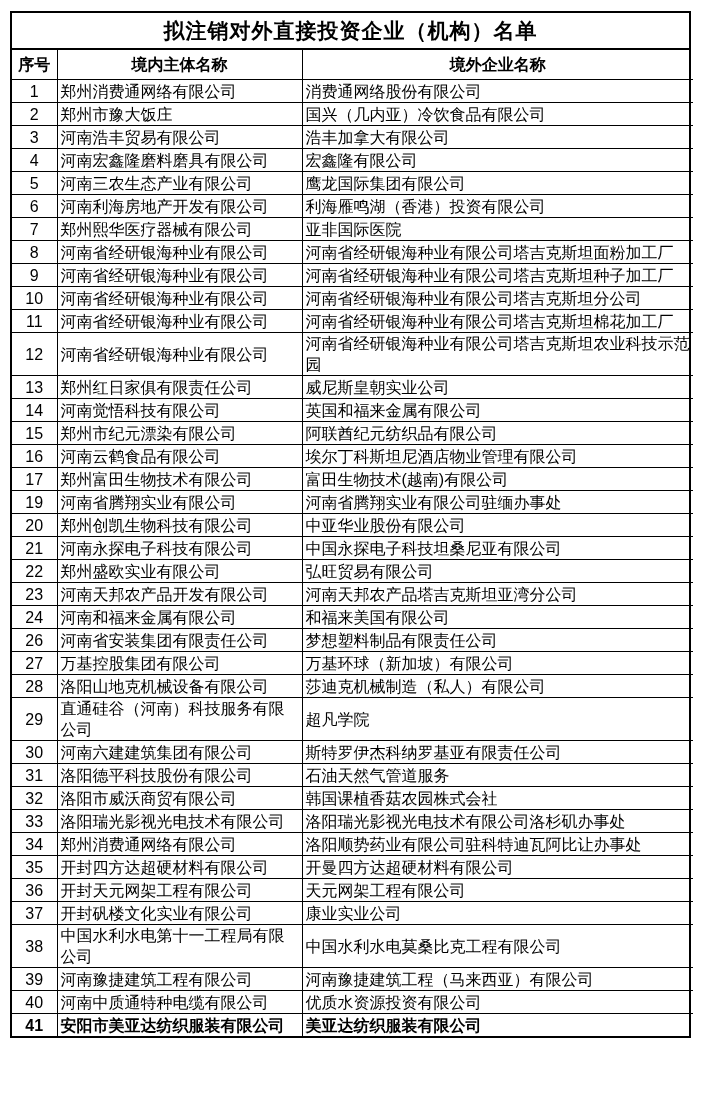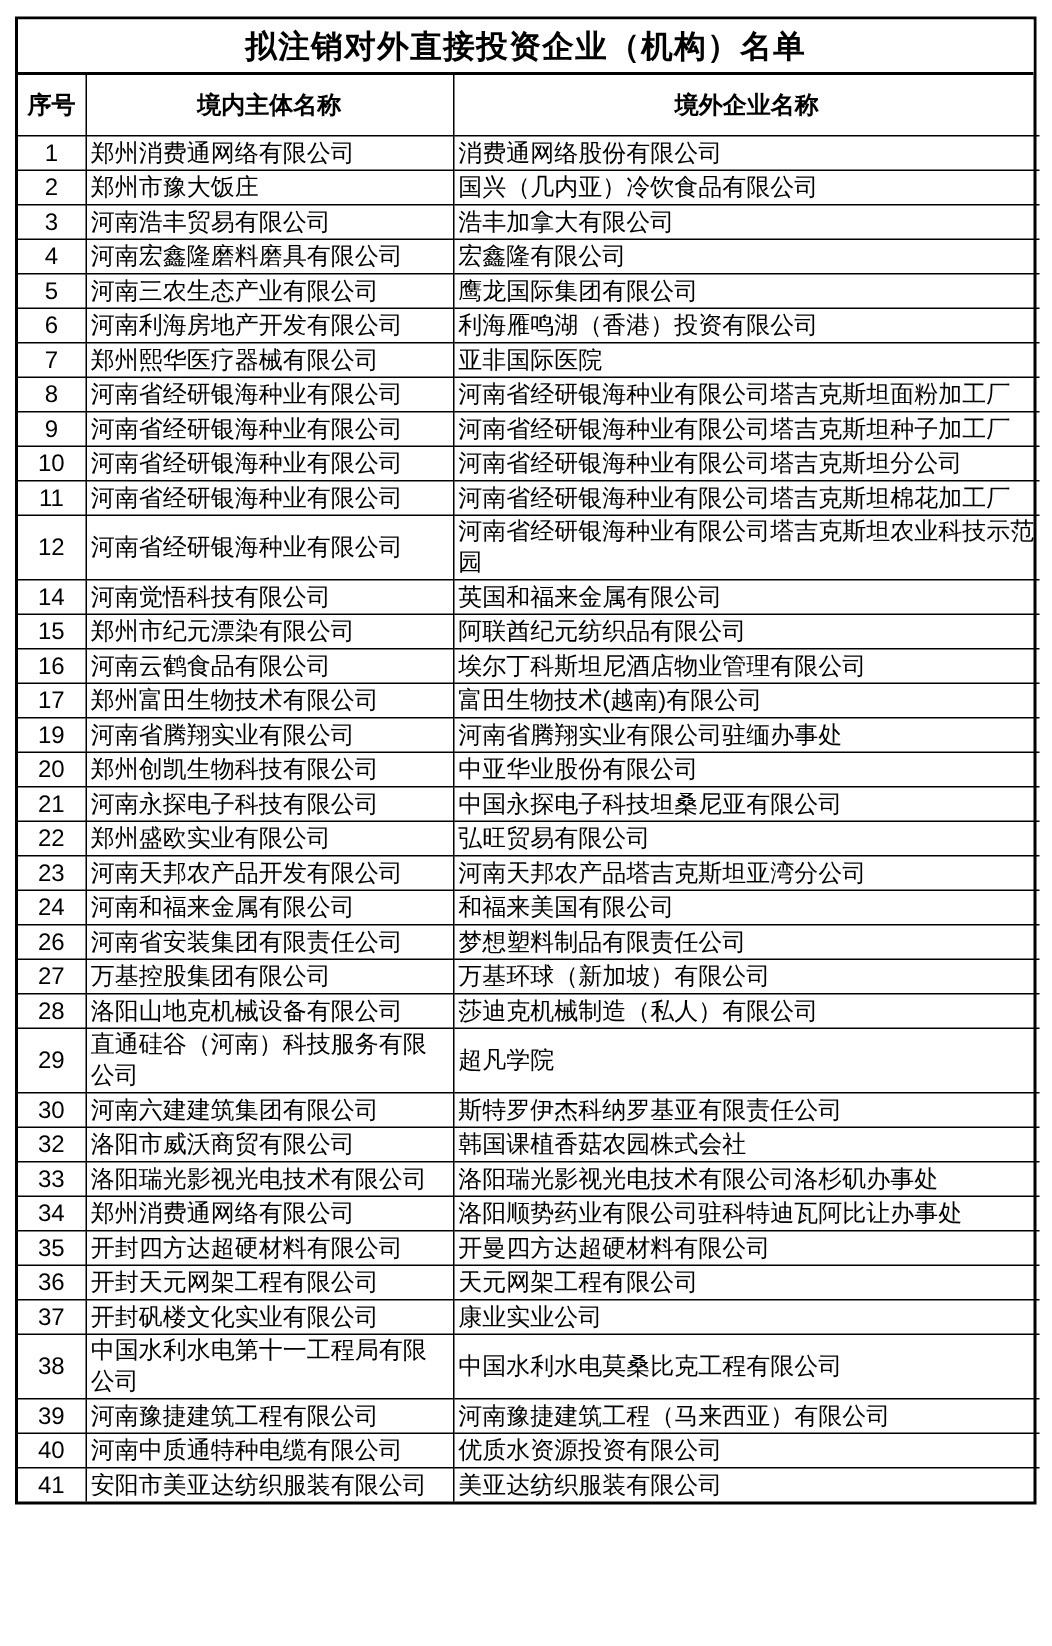--- a/index.html
+++ b/index.html
@@ -44,38 +44,38 @@
   table.list th, table.list td {
     border: 1px solid #000000;
     font-size: 16px;
     line-height: 21px;
     padding: 0 3px;
     overflow-wrap: break-word;
     word-break: break-all;
     vertical-align: middle;
   }
   table.list th {
-    height: 40px;
+    height: 29px;
     font-weight: bold;
     text-align: center;
     padding: 0;
   }
   table.list td {
     height: 22px;
   }
   col.c-no { width: 45px; }
   col.c-dom { width: 245px; }
   col.c-ovs { width: 391px; }
   td.no-cell { text-align: center; }
   td.txt-cell { text-align: left; }
   
   table.list tr > *:first-child { border-left: none; }
   table.list tr > *:last-child { border-right: none; }
   table.list thead tr > * { border-top: none; }
-  table.list tbody tr:last-child > * { border-bottom: none; }
+  table.list tbody tr:last-child > * { border-bottom: none; font-weight: bold; }
 </style>
 </head>
 <body>
 
 <div class="page">
   <div class="doc">
     <div class="title-bar">拟注销对外直接投资企业（机构）名单</div>
     <table class="list">
       <colgroup>
         <col class="c-no">
@@ -144,20 +144,25 @@
     <td class="no-cell">11</td>
     <td class="txt-cell">河南省经研银海种业有限公司</td>
     <td class="txt-cell">河南省经研银海种业有限公司塔吉克斯坦棉花加工厂</td>
   </tr>
           <tr>
     <td class="no-cell">12</td>
     <td class="txt-cell">河南省经研银海种业有限公司</td>
     <td class="txt-cell">河南省经研银海种业有限公司塔吉克斯坦农业科技示范园</td>
   </tr>
           <tr>
+    <td class="no-cell">13</td>
+    <td class="txt-cell">郑州红日家俱有限责任公司</td>
+    <td class="txt-cell">威尼斯皇朝实业公司</td>
+  </tr>
+          <tr>
     <td class="no-cell">14</td>
     <td class="txt-cell">河南觉悟科技有限公司</td>
     <td class="txt-cell">英国和福来金属有限公司</td>
   </tr>
           <tr>
     <td class="no-cell">15</td>
     <td class="txt-cell">郑州市纪元漂染有限公司</td>
     <td class="txt-cell">阿联酋纪元纺织品有限公司</td>
   </tr>
           <tr>
@@ -217,20 +222,25 @@
   </tr>
           <tr>
     <td class="no-cell">29</td>
     <td class="txt-cell">直通硅谷（河南）科技服务有限公司</td>
     <td class="txt-cell">超凡学院</td>
   </tr>
           <tr>
     <td class="no-cell">30</td>
     <td class="txt-cell">河南六建建筑集团有限公司</td>
     <td class="txt-cell">斯特罗伊杰科纳罗基亚有限责任公司</td>
+  </tr>
+          <tr>
+    <td class="no-cell">31</td>
+    <td class="txt-cell">洛阳德平科技股份有限公司</td>
+    <td class="txt-cell">石油天然气管道服务</td>
   </tr>
           <tr>
     <td class="no-cell">32</td>
     <td class="txt-cell">洛阳市威沃商贸有限公司</td>
     <td class="txt-cell">韩国课植香菇农园株式会社</td>
   </tr>
           <tr>
     <td class="no-cell">33</td>
     <td class="txt-cell">洛阳瑞光影视光电技术有限公司</td>
     <td class="txt-cell">洛阳瑞光影视光电技术有限公司洛杉矶办事处</td>

